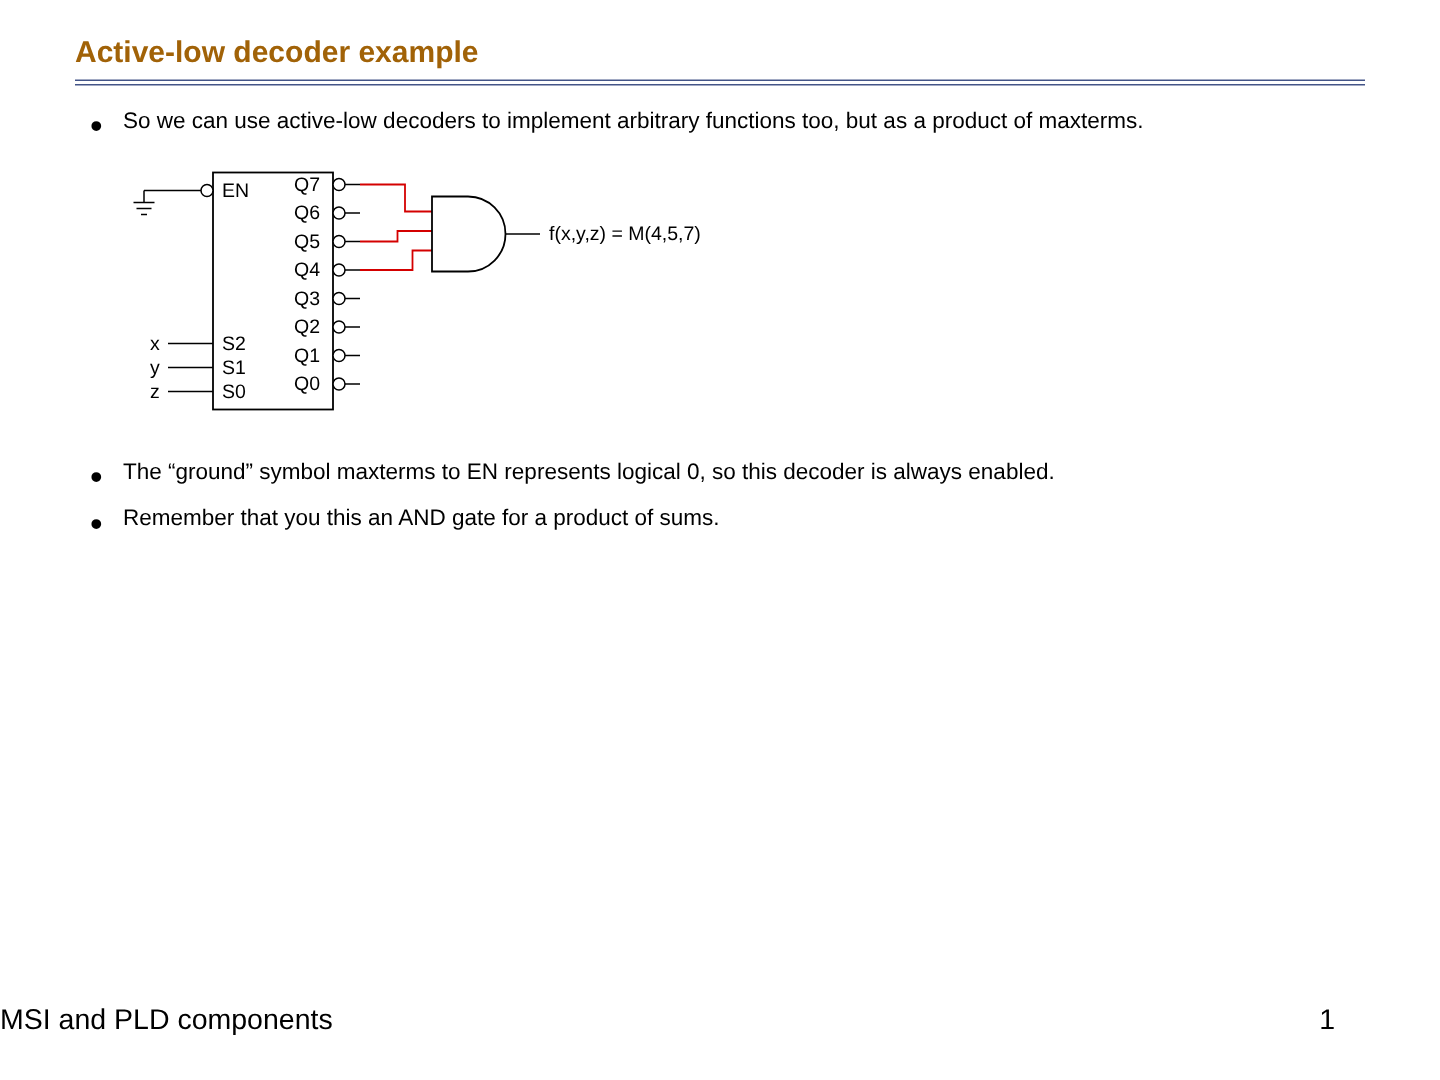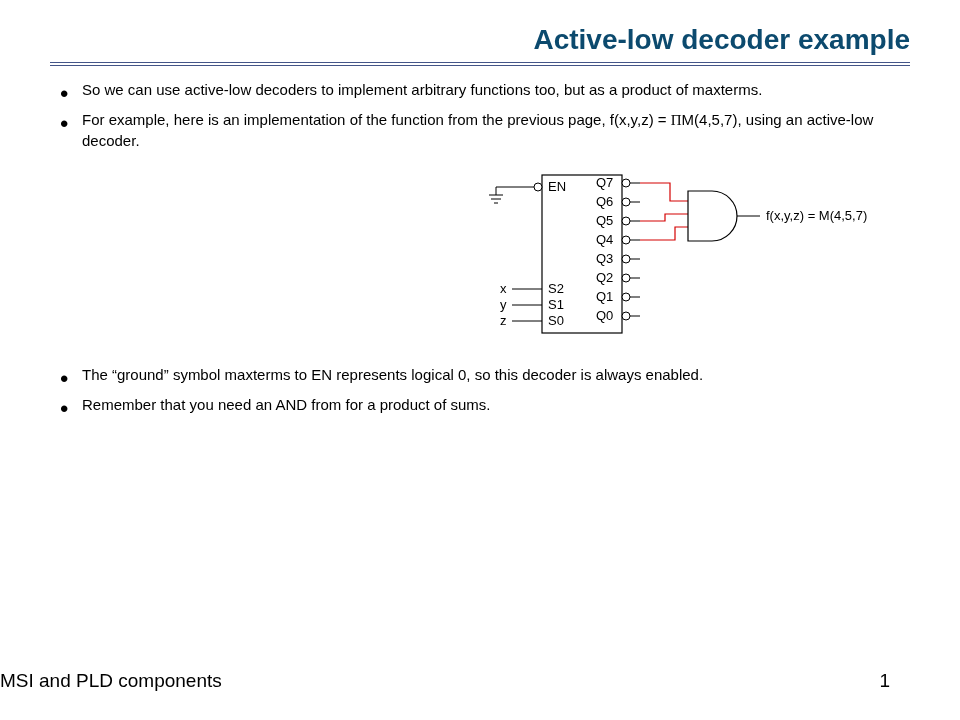--- a/index.html
+++ b/index.html
@@ -12,24 +12,24 @@
     color: #000;
   }
   .slide {
     width: 960px;
     height: 720px;
     position: relative;
     box-sizing: border-box;
     padding: 20px 50px 40px 50px;
   }
   .title {
-    text-align: right;
-    font-size: 28px;
+    text-align: left;
+    font-size: 20px;
     font-weight: bold;
-    color: #0c4a6e;
+    color: #a16207;
     margin: 4px 0 6px 0;
   }
   .title-rule {
     border: none;
     border-top: 4px double #445588;
     margin: 2px 0 14px 0;
   }
   ul.bullets {
     list-style: none;
     padding: 0 10px 0 28px;
@@ -45,21 +45,21 @@
   ul.bullets > li::before {
     content: "•";
     position: absolute;
     left: -18px;
     top: -2px;
     font-size: 24px;
   }
   .diagram-wrap {
     width: 100%;
     display: flex;
-    justify-content: flex-end;
+    justify-content: flex-start;
     margin: 10px 0 14px 0;
   }
   svg.diagram {
     display: block;
   }
   .footer {
     position: absolute;
     left: 0;
     right: 54px;
     bottom: 28px;
@@ -80,23 +80,20 @@
 </head>
 <body>
 
 <div class="slide">
 
   <div class="title">Active-low decoder example</div>
   <hr class="title-rule">
 
   <ul class="bullets">
     <li>So we can use active-low decoders to implement arbitrary functions too, but as a product of maxterms.</li>
-    <li>
-      <span>For example, here is an implementation of the function from the previous page, f(x,y,z) = </span><span class="pi">Π</span><span>M(4,5,7), using an active-low decoder.</span>
-    </li>
   </ul>
 
   <div class="diagram-wrap">
     <svg class="diagram" width="460" height="190" viewBox="0 0 460 190" xmlns="http://www.w3.org/2000/svg" font-family="Arial, Helvetica, sans-serif" font-size="13">
 
       <rect x="92" y="14" width="80" height="158" fill="#ffffff" stroke="#000" stroke-width="1.2"></rect>
 
       <circle cx="88" cy="26" r="4" fill="#fff" stroke="#000" stroke-width="1"></circle>
       <line x1="46" y1="26" x2="84" y2="26" stroke="#000" stroke-width="1"></line>
 
@@ -157,18 +154,18 @@
 
       <path d="M238,30 L262,30 A25,25 0 0 1 262,80 L238,80 Z" fill="#fff" stroke="#000" stroke-width="1.2"></path>
       <line x1="287" y1="55" x2="310" y2="55" stroke="#000" stroke-width="1"></line>
 
       <text x="316" y="59">f(x,y,z) = M(4,5,7)</text>
     </svg>
   </div>
 
   <ul class="bullets">
     <li>The “ground” symbol maxterms to EN represents logical 0, so this decoder is always enabled.</li>
-    <li>Remember that you need an AND from for a product of sums.</li>
+    <li>Remember that you this an AND gate for a product of sums.</li>
   </ul>
 
   <div class="footer">MSI and PLD components</div>
   <div class="page-num">1</div>
 </div>
 
 </body></html>

